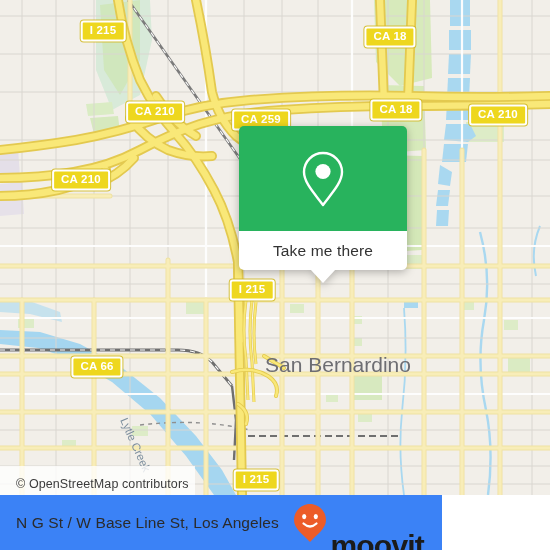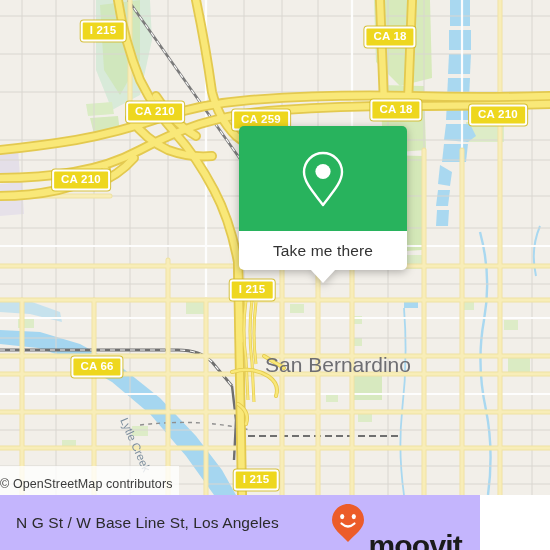--- a/index.html
+++ b/index.html
@@ -28,21 +28,21 @@
   #map svg { display: block; }
 
   
   .attribution {
     position: absolute;
     left: 0;
     top: 466px;
     height: 36px;
     display: flex;
     align-items: center;
-    padding: 0 6px 0 0;
+    padding: 0 6px 0 16px;
     background: rgba(255,255,255,0.78);
     font-size: 12.5px;
     color: #3b3b3b;
     letter-spacing: 0.1px;
     white-space: nowrap;
     z-index: 40;
   }
 
   
   .popup {
@@ -82,23 +82,23 @@
     width: 0; height: 0;
     border-left: 13px solid transparent;
     border-right: 13px solid transparent;
     border-top: 14px solid #ffffff;
   }
 
   
   .footer {
     position: absolute;
     left: 0; top: 495px;
-    width: 480px;
+    width: 442px;
     height: 55px;
-    background: #c4b5fd;
+    background: #3b82f6;
     display: flex;
     align-items: center;
     justify-content: space-between;
     padding: 0 18px 0 16px;
     box-sizing: border-box;
     overflow: hidden;
   }
   .footer-title {
     font-size: 15.5px;
     color: #2b2b2b;

